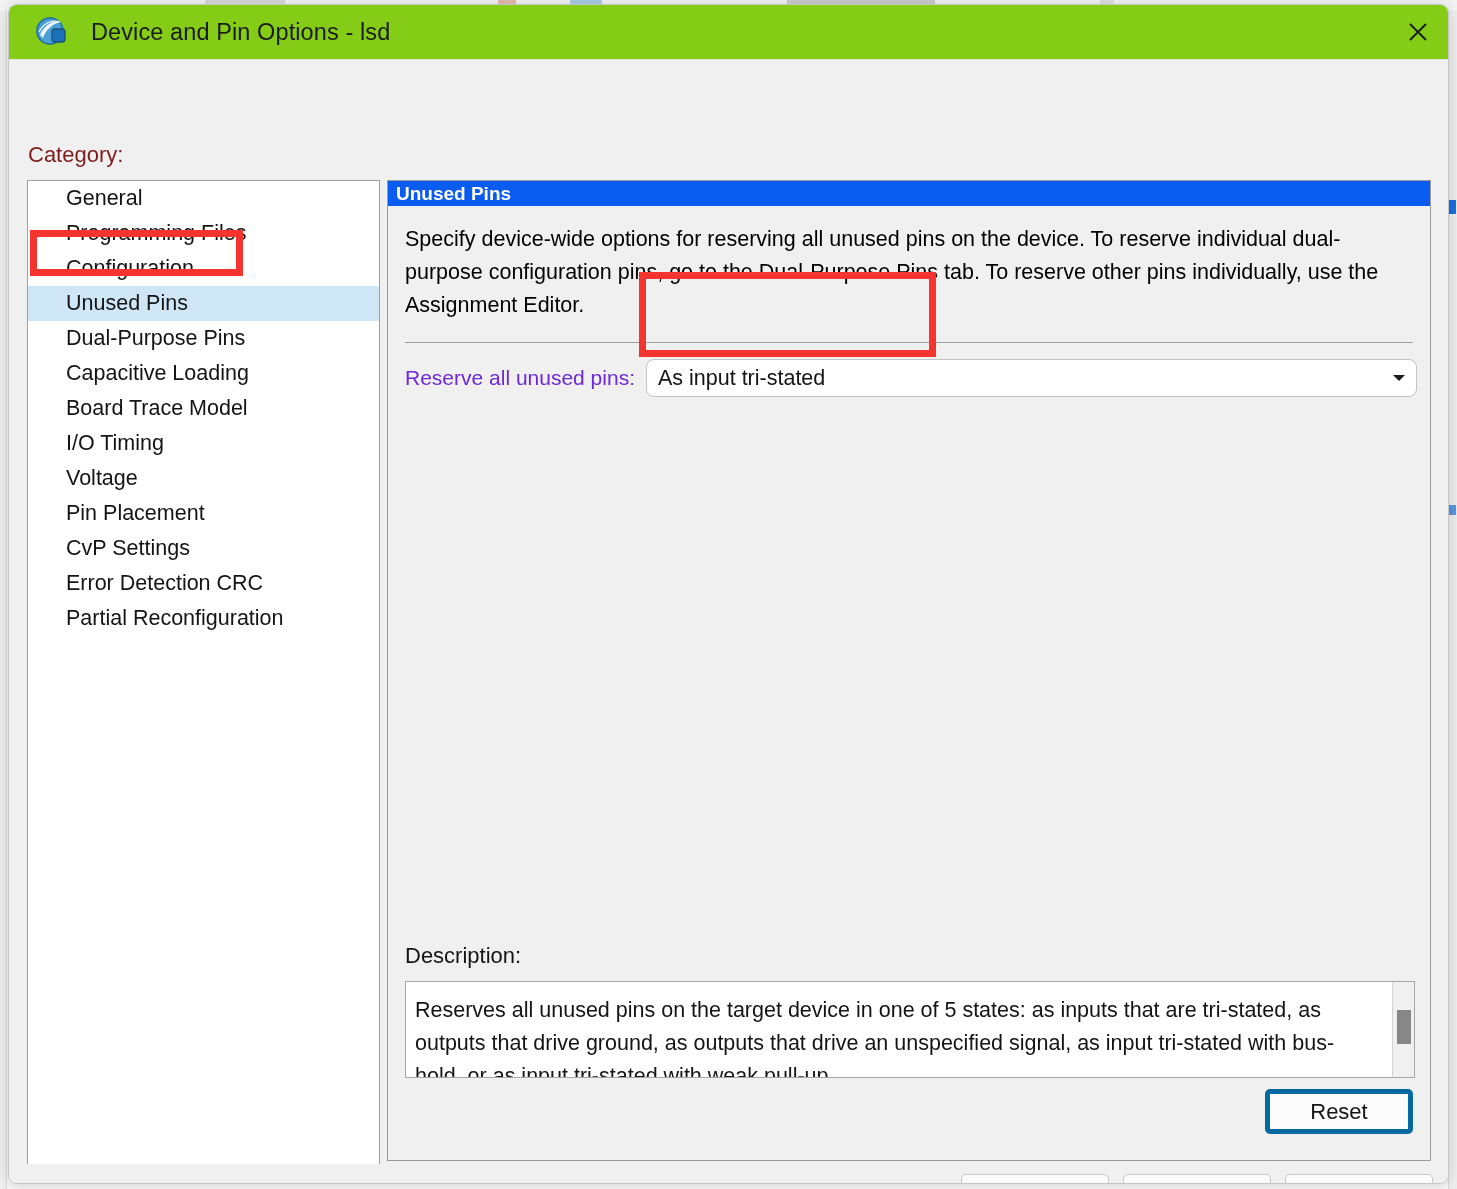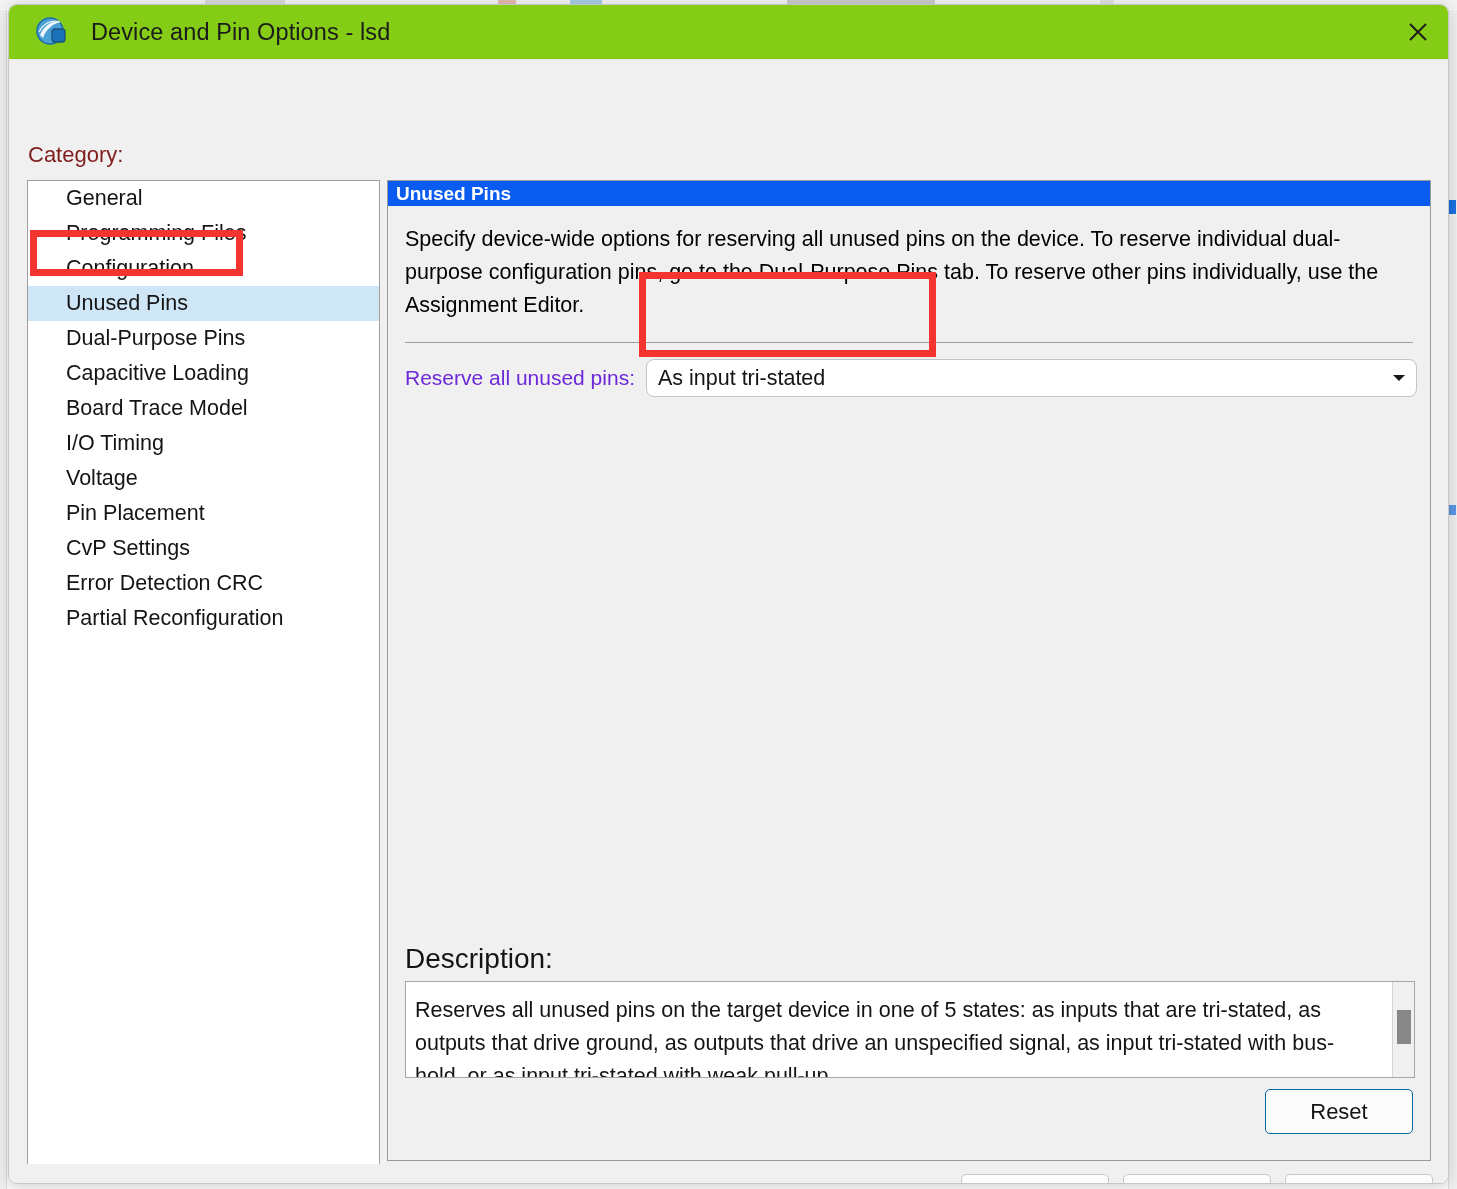--- a/index.html
+++ b/index.html
@@ -186,21 +186,21 @@
     width: 0; height: 0;
     border-left: 6px solid transparent;
     border-right: 6px solid transparent;
     border-top: 6px solid #1a1a1a;
   }
 
   
   #desc-label {
     position: absolute;
     left: 17px; top: 762px;
-    font-size: 28px;
+    font-size: 22px;
     color: #141414;
   }
   #desc-box {
     position: absolute;
     left: 17px; top: 800px;
     width: 1010px; height: 97px;
     background: #ffffff;
     border: 1px solid #a6a6a6;
     overflow: hidden;
   }
@@ -226,21 +226,21 @@
     width: 14px; height: 34px;
     background: #878787;
   }
 
   
   #reset-button {
     position: absolute;
     right: 17px; top: 908px;
     width: 148px; height: 45px;
     background: #fcfcfc;
-    border: 1px solid #0369a1;
+    border: 5px solid #0369a1;
     border-radius: 5px;
     font-size: 22px;
     color: #141414;
     font-family: "Liberation Sans", sans-serif;
     cursor: pointer;
   }
 
   
   #footer {
     position: absolute;

